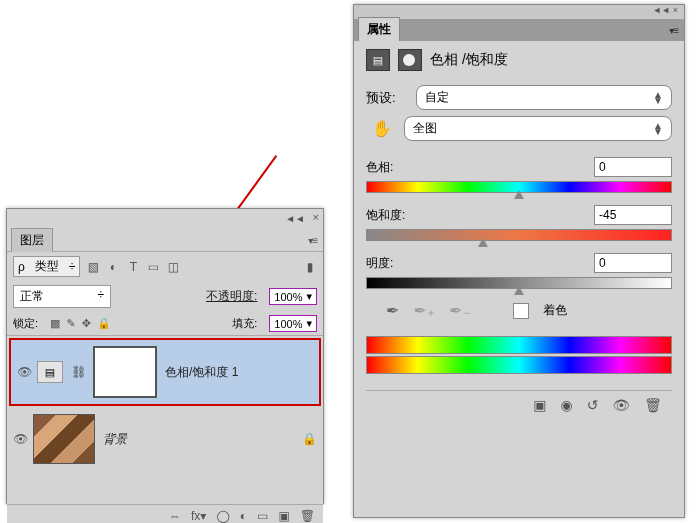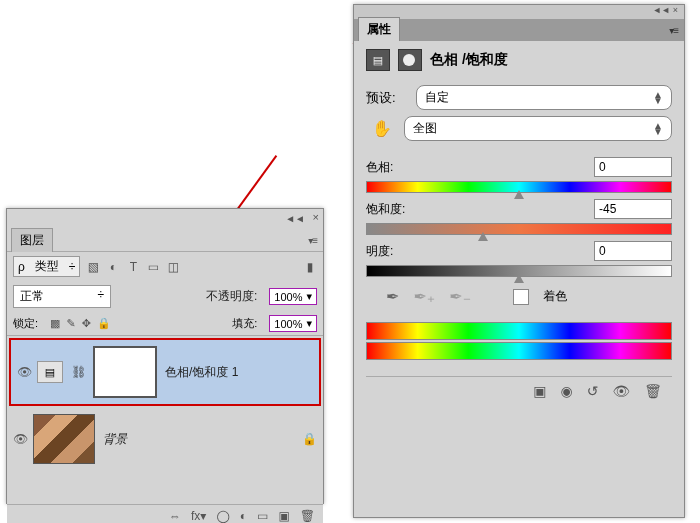--- a/index.html
+++ b/index.html
@@ -109,20 +109,21 @@
   background: #fff;
   padding: 1px 4px;
   font-size: 11px;
   display: flex;
   align-items: center;
   gap: 4px;
 }
 .label-sm {
   font-size: 12px;
   color: #222;
+  text-decoration: underline;
 }
 .layers-toolbar3 {
   display: flex;
   align-items: center;
   padding: 3px 6px;
   background: #d4d4d4;
   gap: 12px;
   font-size: 11px;
   border-bottom: 1px solid #aaa;
 }
@@ -267,21 +268,21 @@
 .mask-title-icon::after {
   content: "";
   position: absolute;
   top: 4px; left: 4px;
   width: 12px; height: 12px;
   border-radius: 50%;
   background: #eee;
 }
 .adj-title {
   font-size: 14px;
-  font-weight: bold;
+  font-weight: normal;
 }
 .prop-row {
   display: flex;
   align-items: center;
   margin-bottom: 6px;
   gap: 6px;
 }
 .prop-label {
   width: 44px;
   font-size: 13px;
@@ -300,20 +301,21 @@
   font-size: 10px;
   color: #555;
   line-height: 0.6;
 }
 .hand-icon {
   width: 32px;
   text-align: center;
   font-size: 16px;
 }
 .slider-section {
+  margin-bottom: 12px;
 }
 .slider-header {
   display: flex;
   justify-content: space-between;
   align-items: center;
   margin-bottom: 4px;
 }
 .value-box {
   width: 68px;
   background: #fff;

